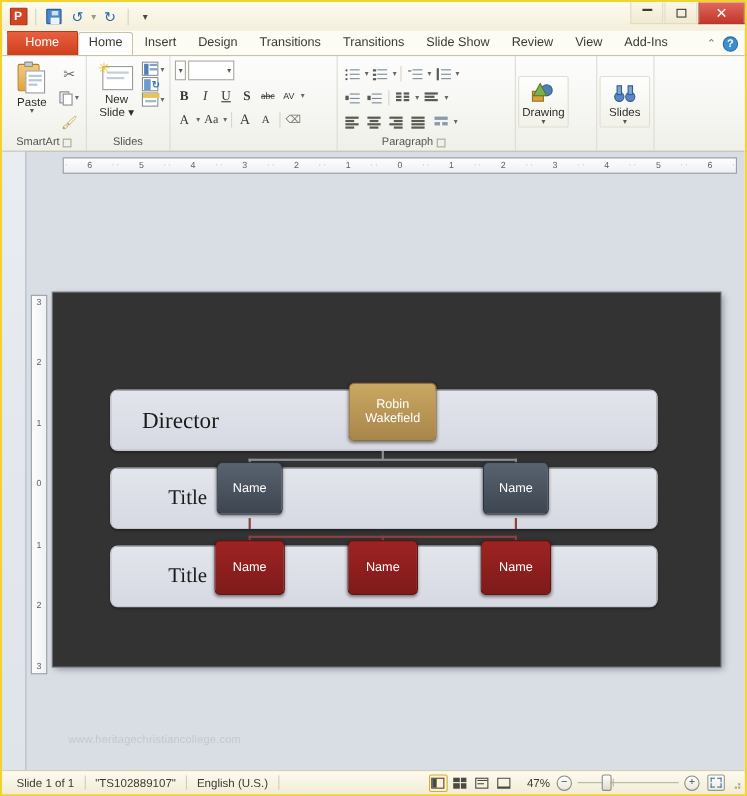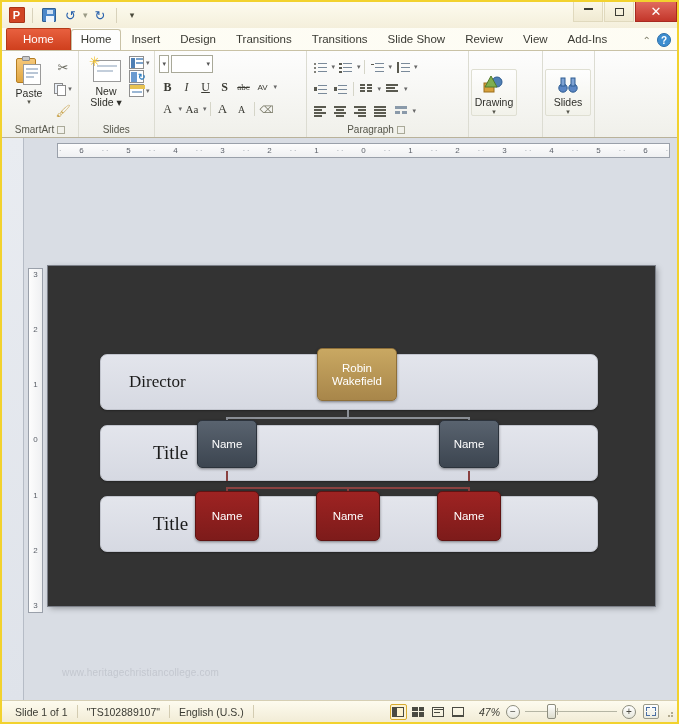--- a/index.html
+++ b/index.html
@@ -197,21 +197,21 @@
     box-shadow:0 1px 2px rgba(0,0,0,.3);
   }
   .band.b1{ top:0; }
   .band.b2{ top:71px; }
   .band.b3{ top:142px; }
   .band-label{
     position:absolute; left:0; top:0; height:100%;
     display:flex; align-items:center; padding-left:28px;
     font-family:"Liberation Serif", serif; color:#1b1b1b;
   }
-  .band.b1 .band-label{ font-size:17px; }
+  .band.b1 .band-label{ font-size:21px; }
   .band.b2 .band-label, .band.b3 .band-label{ font-size:19px; padding-left:52px; }
 
   .node{
     position:absolute; border-radius:5px; display:flex; align-items:center;
     justify-content:center; text-align:center; color:#fff; font-size:11.5px;
     line-height:13px; box-shadow:0 1px 3px rgba(0,0,0,.45); z-index:4;
   }
   .node.gold{ background:linear-gradient(#c9a862,#a8864a); border:1px solid #8e6f39; }
   .node.slate{ background:linear-gradient(#59636f,#3c4550); border:1px solid #2c333c; }
   .node.red{ background:linear-gradient(#9e2322,#7d1b1a); border:1px solid #601312; }
@@ -237,21 +237,21 @@
   .vbtn{ width:17px;height:16px;display:flex;align-items:center;justify-content:center;cursor:pointer;border:1px solid transparent;}
   .vbtn.active{ border-color:#d8ab2e; background:#fdf3d2; border-radius:2px; }
   .vb-ico{ width:12px;height:10px;border:1.2px solid #4a4a42;position:relative;}
   .vb-ico i{position:absolute;left:0;top:0;width:4px;height:100%;background:#4a4a42;display:block;}
   .vb-grid{width:12px;height:10px;display:grid;grid-template-columns:1fr 1fr;grid-template-rows:1fr 1fr;gap:1.5px;}
   .vb-grid u{background:#4a4a42;display:block;}
   .vb-read{width:12px;height:10px;border:1.2px solid #4a4a42;position:relative;}
   .vb-read i{position:absolute;left:1px;top:1px;width:9px;height:1.5px;background:#4a4a42;display:block;}
   .vb-read i+i{top:4px;width:6px;}
   .vb-show{width:12px;height:10px;border:1.2px solid #4a4a42;border-bottom-width:2.5px;}
-  .zoomtxt{ padding:0 6px;font-style:italic; }
+  .zoomtxt{ padding:0 6px; }
   .zctl{ display:flex; align-items:center; gap:0; }
   .zbtn{ width:14px;height:14px;border-radius:50%;border:1px solid #8d8d7e;background:linear-gradient(#fff,#e8e8dc);
          display:flex;align-items:center;justify-content:center;font-size:10px;color:#4a4a42;cursor:pointer;line-height:1;}
   .ztrack{ width:92px;height:1px;background:#b5b5a4;position:relative;margin:0 5px; }
   .ztrack .mid{position:absolute;left:32px;top:-3px;width:1px;height:7px;background:#b5b5a4;}
   .zthumb{ position:absolute;left:22px;top:-7px;width:9px;height:15px;
            background:linear-gradient(#fff,#dcdccd);border:1px solid #8d8d7e;border-radius:2px;cursor:pointer;}
   .fitbtn{ width:16px;height:15px;margin-left:7px;border:1px solid #9a9a8a;background:linear-gradient(#fff,#ececdf);
            display:flex;align-items:center;justify-content:center;cursor:pointer;border-radius:2px;position:relative;}
   .fitbtn u{position:absolute;width:4px;height:4px;border:1.2px solid #4a6fa5;display:block;}

